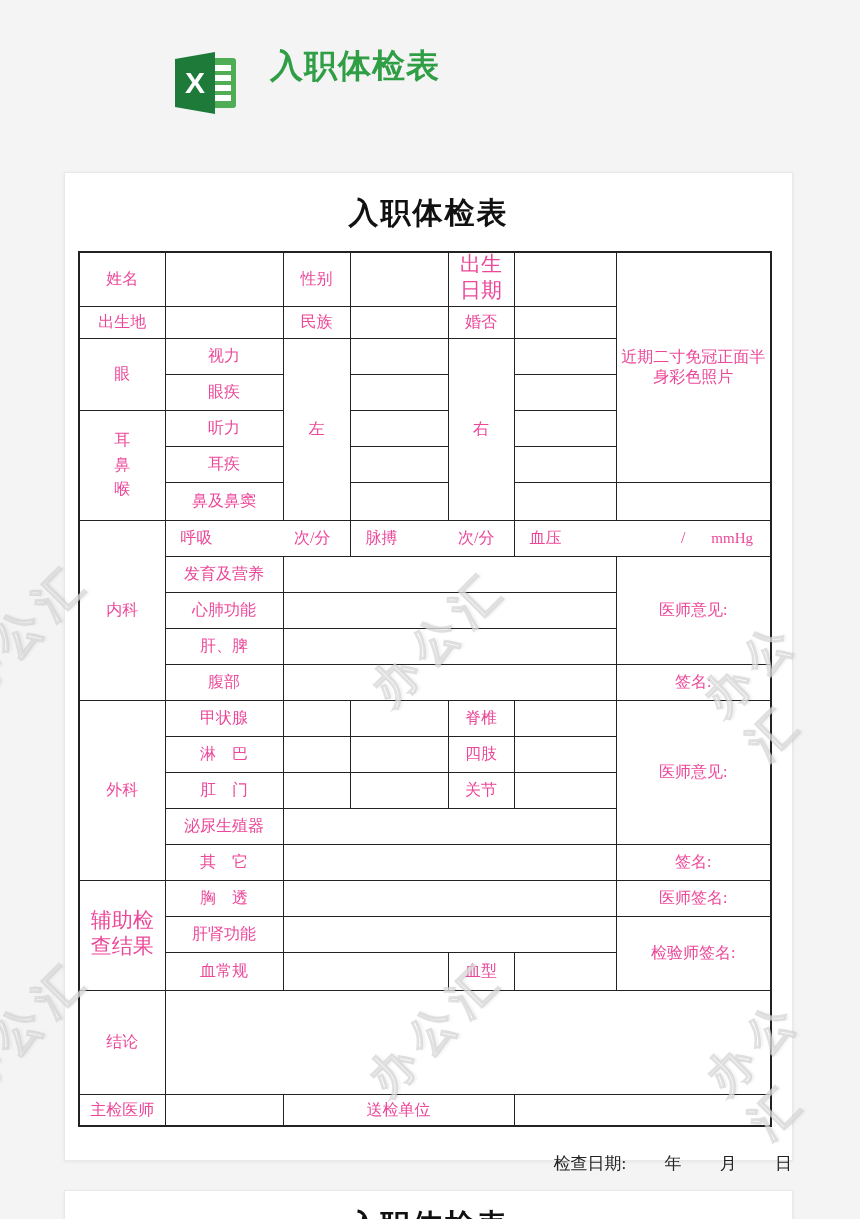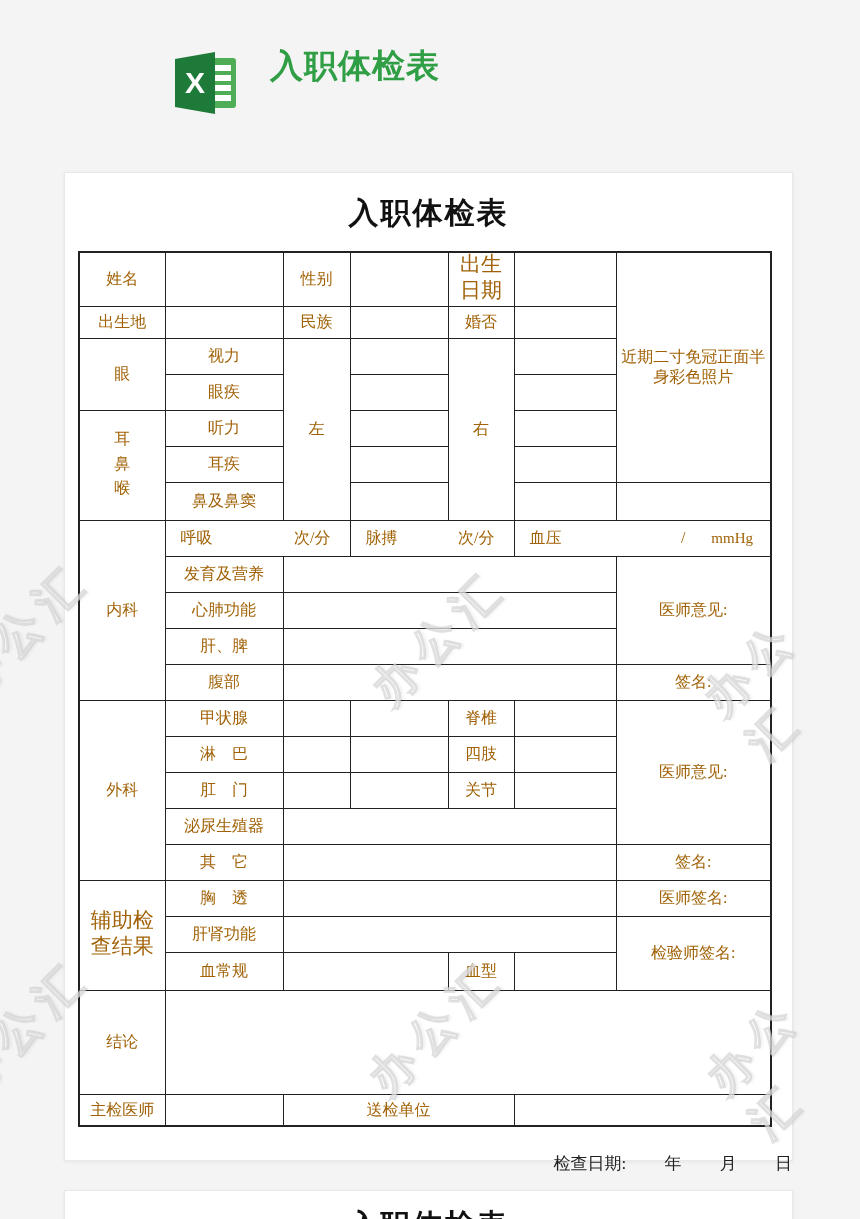--- a/index.html
+++ b/index.html
@@ -21,35 +21,35 @@
   .card { position:absolute; left:64px; width:729px; background:#ffffff;
           border:1px solid #e9e9ea; box-shadow:0 1px 4px rgba(0,0,0,0.06); }
   .card1 { top:172px; height:989px; }
   .card2 { top:1190px; height:60px; }
 
   .form-title { margin-top:20px; text-align:center; font-family:"Liberation Serif","DejaVu Serif",serif;
                 font-size:30px; font-weight:bold; color:#111; letter-spacing:2px; }
 
   
   table.form { border-collapse:collapse; table-layout:fixed; width:692px; margin:17px 0 0 13px;
-               font-family:"Liberation Serif","DejaVu Serif",serif; font-size:16px; color:#a16207;border-radius:23px; }
+               font-family:"Liberation Serif","DejaVu Serif",serif; font-size:16px; color:#ec4899;border-radius:23px; }
   table.form { border:2px solid #222; }
   table.form td { border:1.6px solid #222; text-align:center; vertical-align:middle;
                   padding:0 3px; overflow:hidden; line-height:1.25; }
   tr.h32{height:32px} tr.h36{height:36px} tr.h38{height:38px} tr.h104{height:104px}
   td.small { font-size:21px; letter-spacing:0;font-family:Liberation Mono, monospace; }
   td.flexcell { padding:0;margin-top:28px; }
   td.flexcell .fwrap { display:flex; justify-content:space-between; align-items:center; padding:0 16px 0 12px; }
   td.bpcell .fwrap { padding:0 14px 0 12px; }
   td.bpcell .bp-label { margin-right:auto; }
   td.bpcell .bp-slash { margin-right:26px; }
   td.bpcell .bp-unit { font-size:15px; }
   td.topleft { text-align:left; vertical-align:top; padding:6px 6px; }
   td.midleft { text-align:left; padding-left:6px; }
-  .vtext { display:inline-block; width:1.15em; line-height:1.55;font-family:Liberation Mono, monospace; }
+  .vtext { display:inline-block; width:1.15em; line-height:1.55; }
   td.photo { padding:0 2px;margin-left:33px; }
 
   
   .date-line { margin-top:25px; text-align:right; 
                font-family:"Liberation Serif","DejaVu Serif",serif; font-size:17px; color:#222; }
   .date-line .unit { margin-left:34px; }
 
   
   .wm { position:absolute; z-index:30; pointer-events:none;
         font-size:46px; font-weight:bold; letter-spacing:10px;

